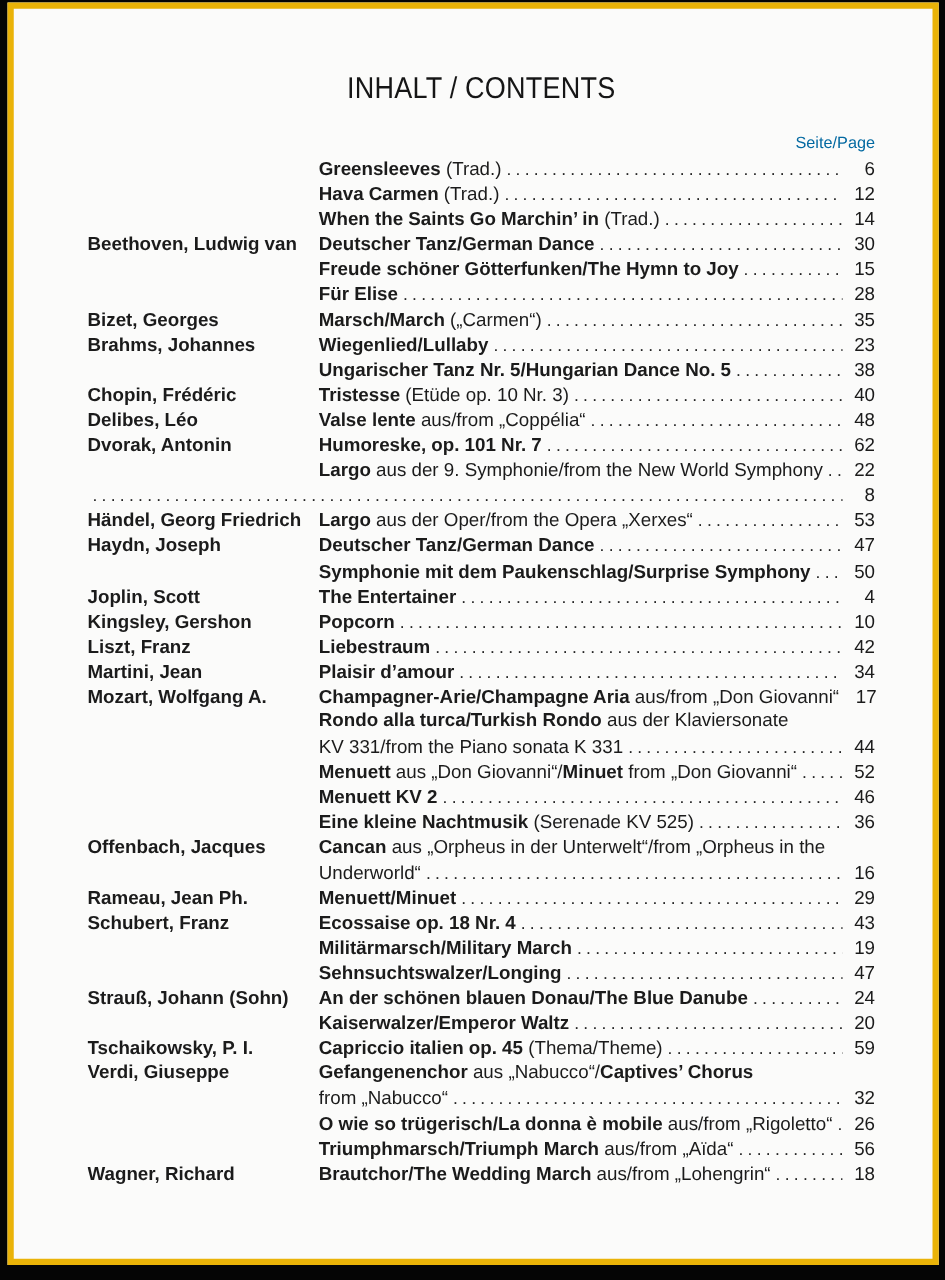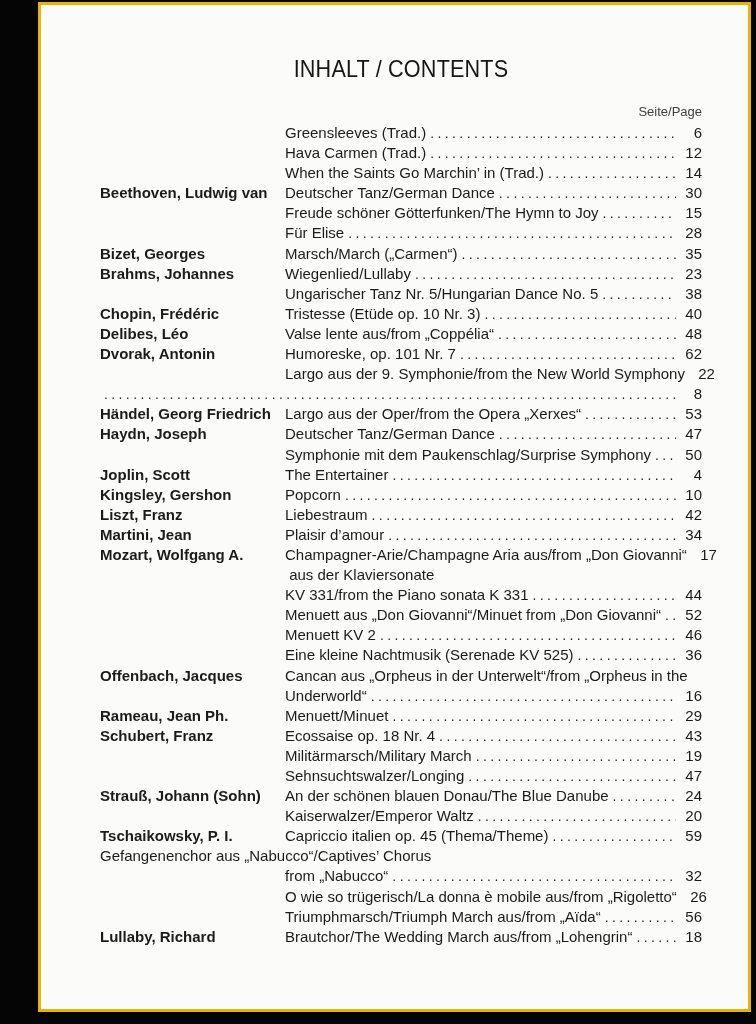--- a/index.html
+++ b/index.html
@@ -6,44 +6,43 @@
     margin: 0; padding: 0;
     width: 756px; height: 1024px;
     background: #050505;
     position: relative;
     font-family: "Liberation Sans", sans-serif;
   }
   .page {
     position: absolute;
     left: 6px; top: 2px; right: 5px; bottom: 12px;
     background: #fbfbfa;
-    border: 3px solid #eab308;
+    border: 5px solid #eab308;
     box-sizing: border-box;
     color: #1b1b1b;
     overflow: hidden;
-    margin-left: 32px;
   }
   .content {
     margin: 0 46px 0 59px;
   }
   .title {
     margin: 50px 0 0 0;
     font-size: 24px;
     font-weight: 400;
     letter-spacing: 0.2px;
     text-align: center;
     color: #161616;
     transform: scaleX(0.9);
   }
   .col-header {
     margin-top: 22px;
     text-align: right;
     font-size: 13px;
     line-height: 14px;
-    color: #404040;
+    color: #0369a1;
   }
   .toc { margin-top: 4px; }
   .row {
     display: flex;
     align-items: baseline;
     height: 20.1px;
     line-height: 20.1px;
     font-size: 15px;
   }
   .composer {
@@ -53,21 +52,21 @@
     white-space: pre;
     overflow: hidden;
   }
   .entry {
     flex: 1;
     display: flex;
     align-items: baseline;
     min-width: 0;
   }
   .seg { white-space: pre; }
-  .seg.b { font-weight: 400; }
+  .seg.b { font-weight: 700; }
   .dots {
     flex: 1;
     min-width: 0;
     overflow: hidden;
     white-space: nowrap;
     letter-spacing: 3.4px;
     padding-left: 4px;
     font-size: 14px;
     color: #242424;
   }
@@ -265,20 +264,21 @@
           <span class="entry">
             <span class="seg b">Champagner-Arie/Champagne Aria</span>
             <span class="seg"> aus/from „Don Giovanni“</span>
             <span class="dots">............................................................................................................................................</span>
             <span class="pagenum">17</span>
           </span>
         </div>
         <div class="row">
           <span class="composer"></span>
           <span class="entry">
+            <span class="seg b">Rondo alla turca/Turkish Rondo</span>
             <span class="seg"> aus der Klaviersonate</span>
           </span>
         </div>
         <div class="row">
           <span class="composer"></span>
           <span class="entry">
             <span class="seg">KV 331/from the Piano sonata K 331</span>
             <span class="dots">............................................................................................................................................</span>
             <span class="pagenum">44</span>
           </span>
@@ -377,20 +377,21 @@
         <div class="row">
           <span class="composer">Tschaikowsky, P. I.</span>
           <span class="entry">
             <span class="seg b">Capriccio italien op. 45</span>
             <span class="seg"> (Thema/Theme)</span>
             <span class="dots">............................................................................................................................................</span>
             <span class="pagenum">59</span>
           </span>
         </div>
         <div class="row">
+          <span class="composer">Verdi, Giuseppe</span>
           <span class="entry">
             <span class="seg b">Gefangenenchor</span>
             <span class="seg"> aus „Nabucco“/</span>
             <span class="seg b">Captives’ Chorus</span>
           </span>
         </div>
         <div class="row">
           <span class="composer"></span>
           <span class="entry">
             <span class="seg">from „Nabucco“</span>
@@ -410,21 +411,21 @@
         <div class="row">
           <span class="composer"></span>
           <span class="entry">
             <span class="seg b">Triumphmarsch/Triumph March</span>
             <span class="seg"> aus/from „Aïda“</span>
             <span class="dots">............................................................................................................................................</span>
             <span class="pagenum">56</span>
           </span>
         </div>
         <div class="row">
-          <span class="composer">Lullaby, Richard</span>
+          <span class="composer">Wagner, Richard</span>
           <span class="entry">
             <span class="seg b">Brautchor/The Wedding March</span>
             <span class="seg"> aus/from „Lohengrin“</span>
             <span class="dots">............................................................................................................................................</span>
             <span class="pagenum">18</span>
           </span>
         </div>
       </div>
   </div>
 </div>

